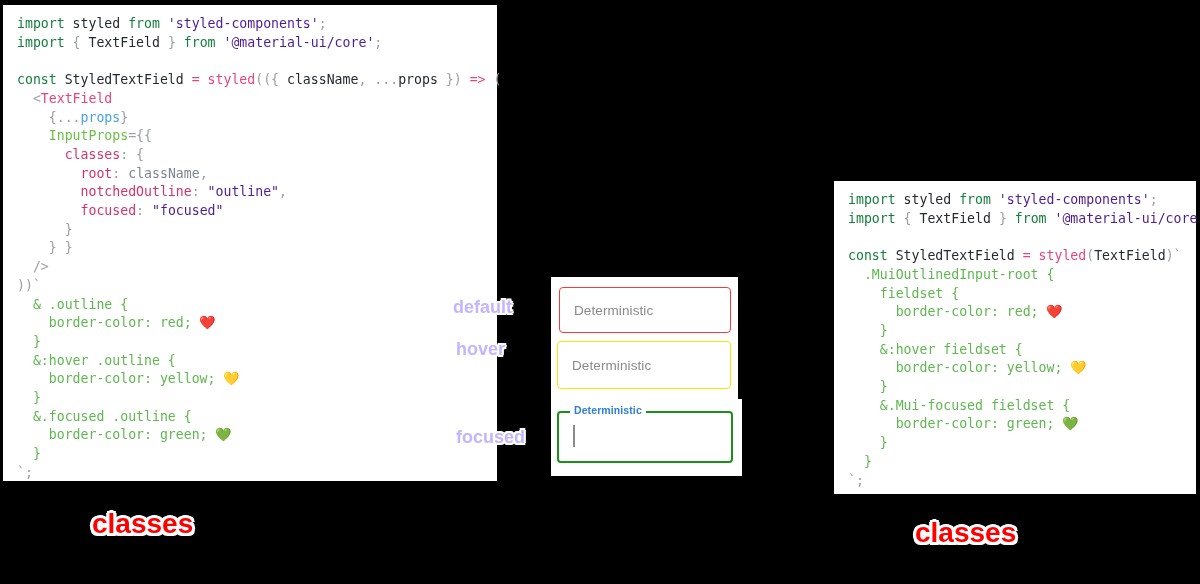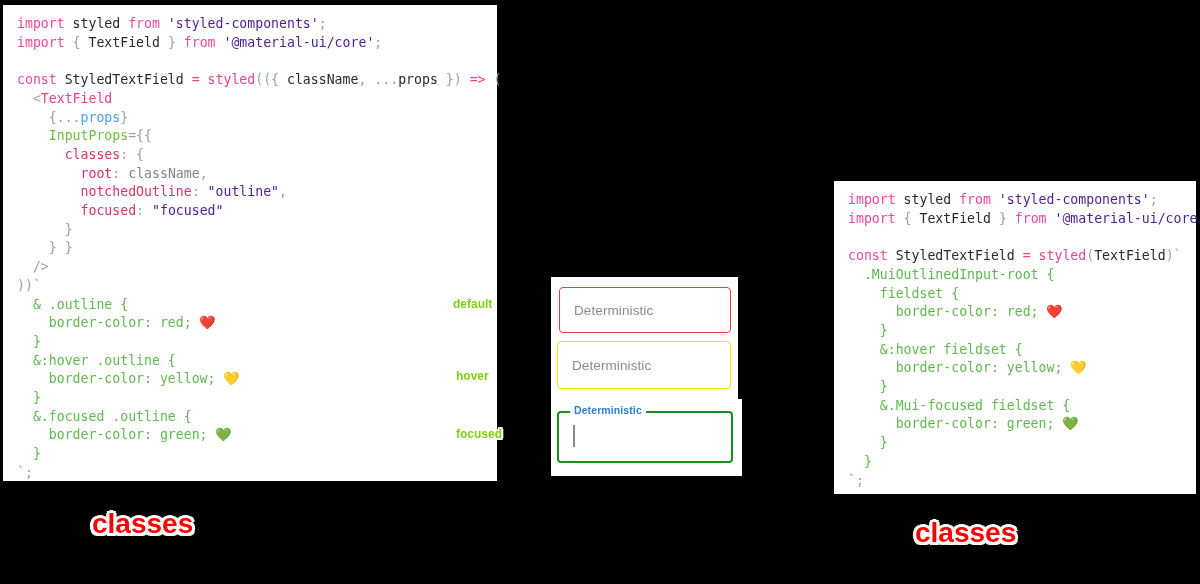--- a/index.html
+++ b/index.html
@@ -38,21 +38,21 @@
     width: 362px;
     height: 313px;
     padding: 10px 0 0 14px;
     font-size: 13.2px;
     line-height: 18.7px;
   }
 
   .code-line { min-height: 1px; }
 
   
-  .t-kw      { color: #ec4899; }           
+  .t-kw      { color: #15803d; }           
   .t-plain   { color: #24292e; }           
   .t-str     { color: #4c1d95; }           
   .t-punct   { color: #9aa0a6; }           
   .t-op      { color: #e8447e; }           
   .t-fn      { color: #e8447e; }           
   .t-key     { color: #d6336c; }           
   .t-prop    { color: #6bbf47; text-align: right; }           
   .t-tag     { color: #e8447e; }           
   .t-var     { color: #7d8590; }           
   .t-blue    { color: #4ba3e3; }           
@@ -115,30 +115,30 @@
     width: 2px;
     height: 22px;
     background: #8a8a8a;
   }
 
   
   .state-label {
     position: absolute;
     font-family: "Liberation Sans", sans-serif;
     font-weight: bold;
-    font-size: 12px;
-    color: #84cc16;
+    font-size: 18px;
+    color: #c4b5fd;
     text-shadow:
       -1.6px -1.6px 0 #fff,  1.6px -1.6px 0 #fff,
       -1.6px  1.6px 0 #fff,  1.6px  1.6px 0 #fff,
        0 -2px 0 #fff, 0 2px 0 #fff, -2px 0 0 #fff, 2px 0 0 #fff;
     white-space: nowrap;
   }
   #label-default { left: 453px; top: 297px; }
-  #label-hover   { left: 456px; top: 369px; }
+  #label-hover   { left: 456px; top: 339px; }
   #label-focused { left: 456px; top: 427px; }
 
   
   .caption {
     position: absolute;
     font-family: "Liberation Sans", sans-serif;
     font-weight: bold;
     font-size: 28px;
     color: #ff0000;
     text-shadow:

